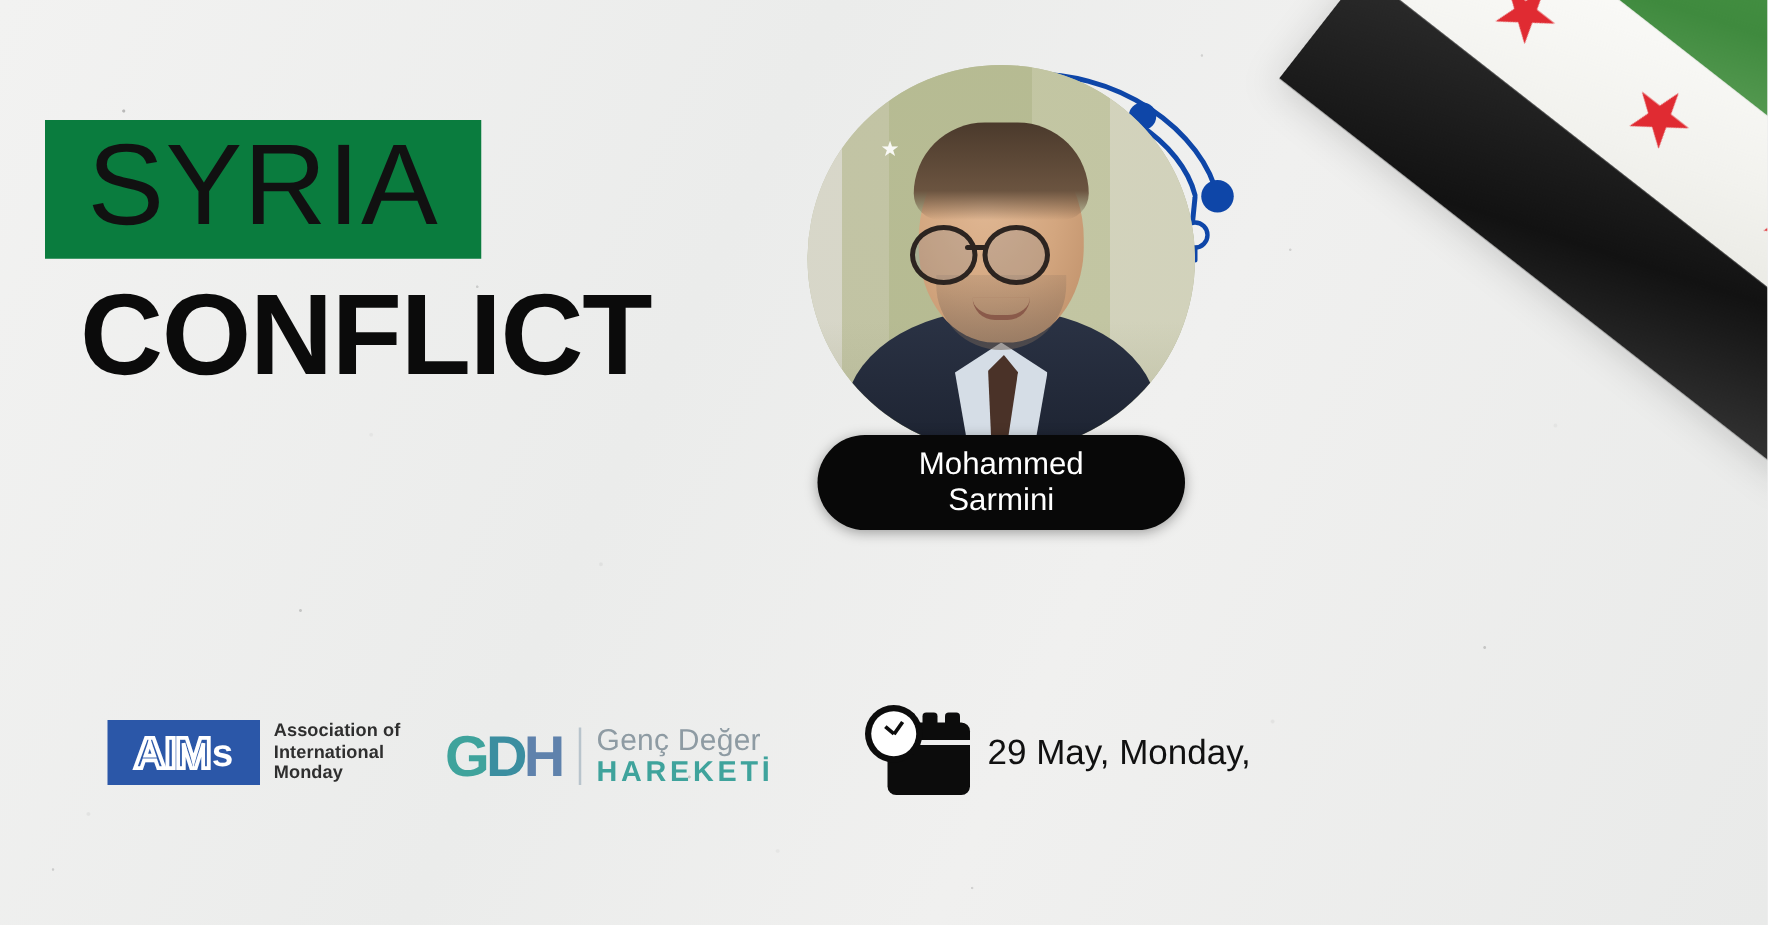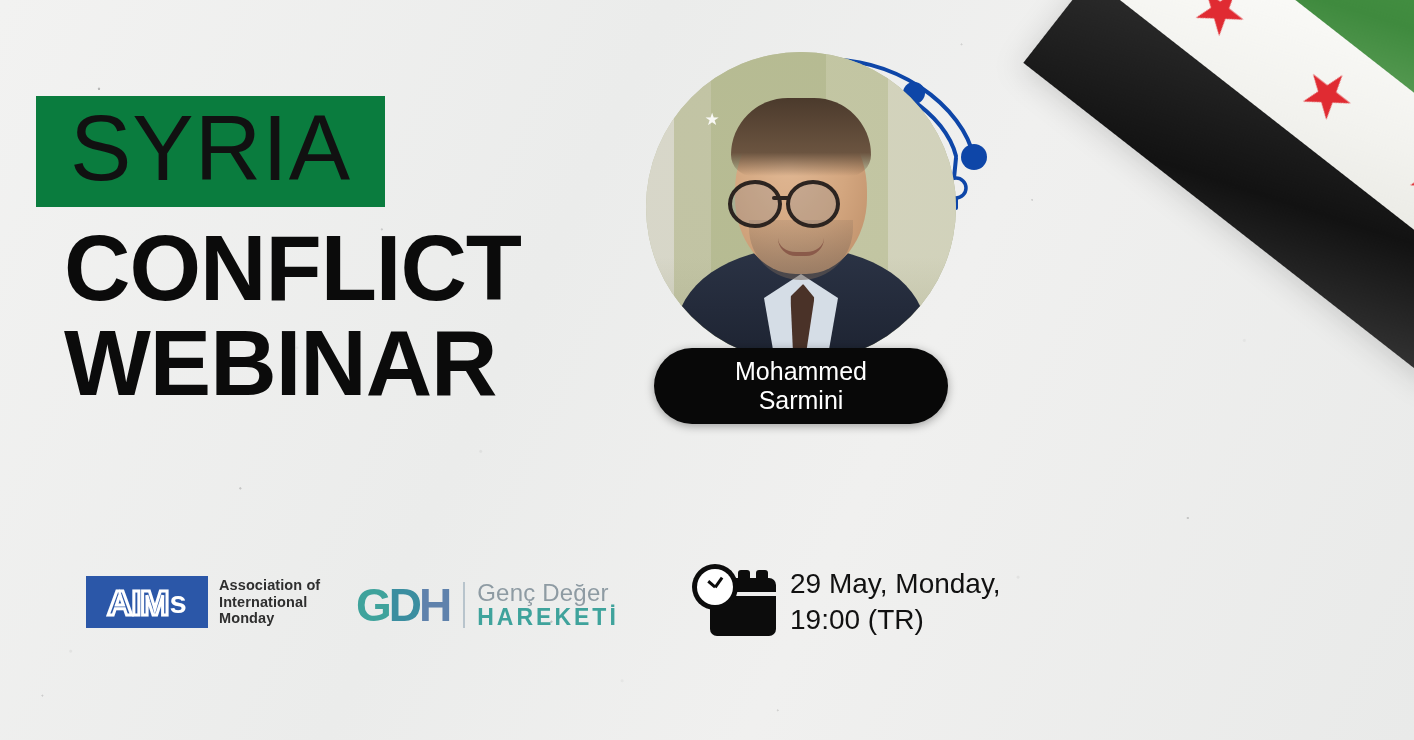--- a/index.html
+++ b/index.html
@@ -184,21 +184,20 @@
 
 <div id="poster">
 
   <div id="grain"></div>
 
   <div id="headline">
     <div class="syria-box">
       <span class="syria-word">SYRIA</span>
     </div>
     <span id="line-conflict" class="big-line">CONFLICT</span>
-    <span id="line-webinar" class="big-line">WEBINAR</span>
   </div>
 
   <div id="portrait-wrap">
 
     <svg id="deco-svg" viewBox="0 0 220 300">
       <g fill="none" stroke="#0e46a8" stroke-width="4" stroke-linecap="round">
         <path d="M4 22 C 90 14, 158 70, 168 120"></path>
         <path d="M10 38 C 86 34, 140 78, 150 118"></path>
         <path d="M24 56 C 96 56, 128 104, 132 160"></path>
         <path d="M34 250 C 90 230, 124 196, 128 150"></path>
@@ -286,19 +285,18 @@
         </div>
         <div id="clock">
           <div id="clock-face">
             <div class="c-hand" style="left:18px;top:17px;width:12px;height:2.5px;transform:rotate(-55deg);"></div>
             <div class="c-hand" style="left:18px;top:17px;width:9px;height:2.5px;transform:rotate(-140deg);"></div>
           </div>
         </div>
       </div>
       <div id="date-text">
         <div>29 May, Monday,</div>
-        <div>19:00 (TR)</div>
       </div>
     </div>
 
 
   </div>
 </div>
 
 </body></html>

